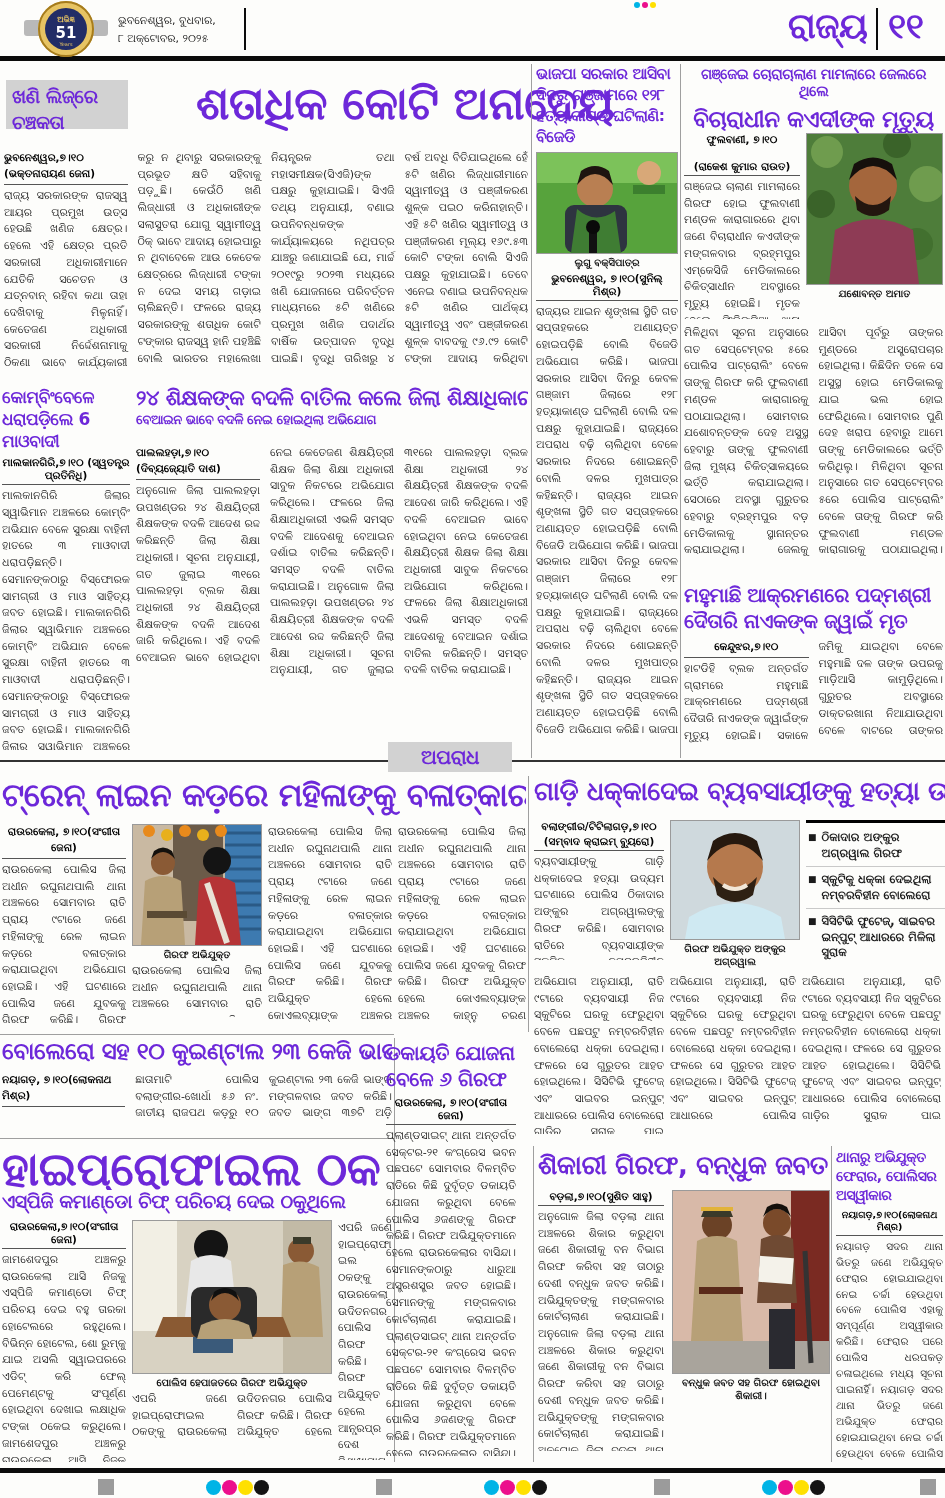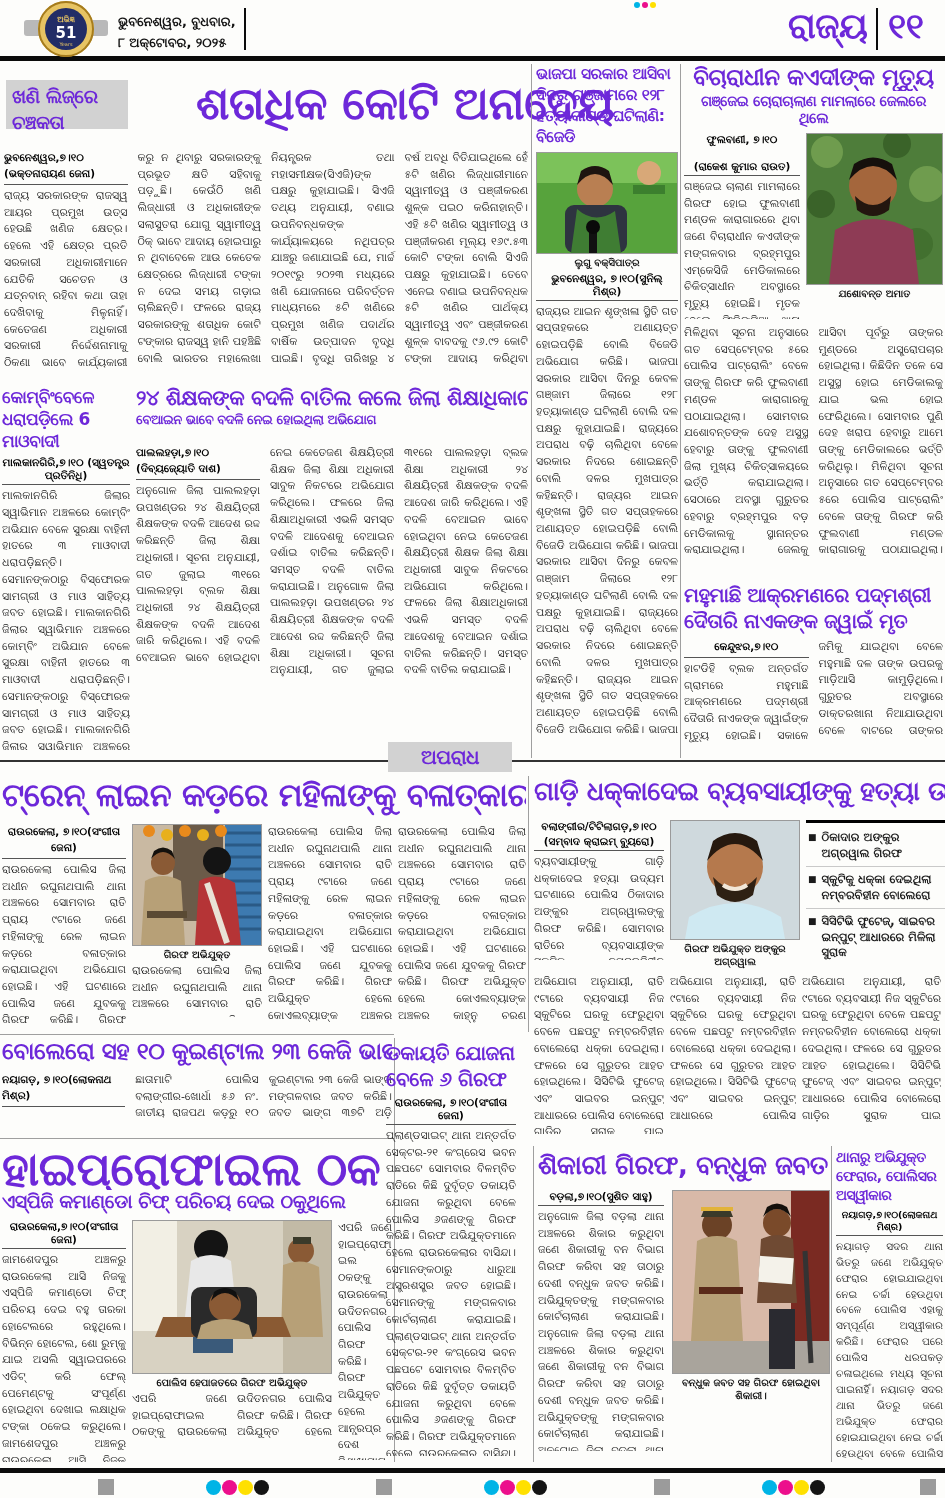--- a/index.html
+++ b/index.html
@@ -35,21 +35,21 @@
 
   <svg class="abs" style="left:20px;top:0;z-index:6" width="92" height="62" viewBox="0 0 92 62">
     <rect x="4" y="20" width="84" height="16" rx="3" fill="#b9b9b9"></rect>
     <circle cx="46" cy="29" r="28" fill="#e7c463"></circle>
     <circle cx="46" cy="29" r="27" fill="none" stroke="#a67c1d" stroke-width="2"></circle>
     <circle cx="46" cy="29" r="21" fill="#222d66"></circle>
     <text x="46" y="22" text-anchor="middle" font-size="8" fill="#e7c463" font-weight="bold">ଅଭିଜ୍ଞ</text>
     <text x="46" y="38" text-anchor="middle" font-size="15" fill="#ffffff" font-weight="bold">51</text>
     <text x="46" y="46" text-anchor="middle" font-size="5" fill="#e7c463">Years</text>
   </svg>
-  <div class="abs" style="left:118px;top:12px;font-size:13px;font-weight:700;line-height:1.6;color:#111">
+  <div class="abs" style="left:118px;top:12px;font-size:11px;font-weight:400;line-height:1.6;color:#111">
     <div>ଭୁବନେଶ୍ୱର, ବୁଧବାର,</div>
     <div>୮ ଅକ୍ଟୋବର, ୨୦୨୫</div>
   </div>
   <div class="abs blackbar" style="left:244px;top:8px;width:2px;height:42px"></div>
   <div class="abs hl" style="left:788px;top:6px;font-size:35px">ରାଜ୍ୟ</div>
   <div class="abs blackbar" style="left:876px;top:8px;width:2px;height:42px"></div>
   <div class="abs hl" style="left:888px;top:6px;font-size:35px">୧୧</div>
   <div class="tdot" style="left:634px;top:2px;background:#00b4e6"></div>
   <div class="tdot" style="left:642px;top:2px;background:#ec0f8c"></div>
   <div class="tdot" style="left:650px;top:2px;background:#ffe000"></div>
@@ -96,22 +96,22 @@
       <path d="M40 56 q18 16 38 2 l6 42 h-50 z" fill="#3f7d33"></path>
       <rect x="52" y="78" width="8" height="22" fill="#111"></rect>
       <circle cx="56" cy="74" r="7" fill="#0a0a0a"></circle>
     </svg>
     <div class="cap">ଲୁଗୁ ବକ୍ସିପାତ୍ର</div>
     <span class="dl" style="margin-top:3px">ଭୁବନେଶ୍ୱର, ୭।୧୦(ସୁନିଲ୍ ମିଶ୍ର)</span>
     <div class="body" style="height:430px">ରାଜ୍ୟର ଆଇନ ଶୃଙ୍ଖଳା ସ୍ଥିତି ଗତ ସପ୍ତାହକରେ ଅଣାୟତ୍ତ ହୋଇପଡ଼ିଛି ବୋଲି ବିଜେଡି ଅଭିଯୋଗ କରିଛି। ଭାଜପା ସରକାର ଆସିବା ଦିନରୁ କେବଳ ଗଞ୍ଜାମ ଜିଲାରେ ୧୨୮ ହତ୍ୟାକାଣ୍ଡ ଘଟିଲାଣି ବୋଲି ଦଳ ପକ୍ଷରୁ କୁହାଯାଇଛି। ରାଜ୍ୟରେ ଅପରାଧ ବଢ଼ି ଚାଲିଥିବା ବେଳେ ସରକାର ନିଦରେ ଶୋଇଛନ୍ତି ବୋଲି ଦଳର ମୁଖପାତ୍ର କହିଛନ୍ତି। ରାଜ୍ୟର ଆଇନ ଶୃଙ୍ଖଳା ସ୍ଥିତି ଗତ ସପ୍ତାହକରେ ଅଣାୟତ୍ତ ହୋଇପଡ଼ିଛି ବୋଲି ବିଜେଡି ଅଭିଯୋଗ କରିଛି। ଭାଜପା ସରକାର ଆସିବା ଦିନରୁ କେବଳ ଗଞ୍ଜାମ ଜିଲାରେ ୧୨୮ ହତ୍ୟାକାଣ୍ଡ ଘଟିଲାଣି ବୋଲି ଦଳ ପକ୍ଷରୁ କୁହାଯାଇଛି। ରାଜ୍ୟରେ ଅପରାଧ ବଢ଼ି ଚାଲିଥିବା ବେଳେ ସରକାର ନିଦରେ ଶୋଇଛନ୍ତି ବୋଲି ଦଳର ମୁଖପାତ୍ର କହିଛନ୍ତି। ରାଜ୍ୟର ଆଇନ ଶୃଙ୍ଖଳା ସ୍ଥିତି ଗତ ସପ୍ତାହକରେ ଅଣାୟତ୍ତ ହୋଇପଡ଼ିଛି ବୋଲି ବିଜେଡି ଅଭିଯୋଗ କରିଛି। ଭାଜପା ସରକାର ଆସିବା ଦିନରୁ କେବଳ ଗଞ୍ଜାମ ଜିଲାରେ ୧୨୮ ହତ୍ୟାକାଣ୍ଡ ଘଟିଲାଣି ବୋଲି ଦଳ ପକ୍ଷରୁ କୁହାଯାଇଛି। ରାଜ୍ୟରେ ଅପରାଧ ବଢ଼ି ଚାଲିଥିବା ବେଳେ ସରକାର ନିଦରେ ଶୋଇଛନ୍ତି ବୋଲି ଦଳର ମୁଖପାତ୍ର କହିଛନ୍ତି।</div>
   </div>
 
   <div class="abs" style="left:684px;top:64px;width:259px;height:514px;overflow:hidden">
+    <div class="hl" style="font-size:14.5px;text-align:center;margin:2px 0 6px">ଗଞ୍ଜେଇ ଚୋରାଚାଲାଣ ମାମଲାରେ ଜେଲରେ ଥିଲେ</div>
     <div class="hl" style="font-size:23px;text-align:center;white-space:nowrap;overflow:hidden">ବିଚାରାଧୀନ କଏଦୀଙ୍କ ମୃତ୍ୟୁ</div>
-    <div class="hl" style="font-size:14.5px;text-align:center;margin:2px 0 6px">ଗଞ୍ଜେଇ ଚୋରାଚାଲାଣ ମାମଲାରେ ଜେଲରେ ଥିଲେ</div>
     <div style="display:flex;gap:6px">
       <div style="width:116px">
         <span class="dl" style="border-bottom:none;margin-bottom:12px">ଫୁଲବାଣୀ, ୭।୧୦</span>
         <span class="dl">(ରାକେଶ କୁମାର ରାଉତ)</span>
         <div class="body" style="height:140px">ଗଞ୍ଜେଇ ଚାଲାଣ ମାମଲାରେ ଗିରଫ ହୋଇ ଫୁଲବାଣୀ ମଣ୍ଡଳ କାରାଗାରରେ ଥିବା ଜଣେ ବିଚାରାଧୀନ କଏଦୀଙ୍କ ମଙ୍ଗଳବାର ବ୍ରହ୍ମପୁର ଏମ୍‌କେସିଜି ମେଡିକାଲରେ ଚିକିତ୍ସାଧୀନ ଅବସ୍ଥାରେ ମୃତ୍ୟୁ ହୋଇଛି। ମୃତକ ହେଲେ ଫିରିଙ୍ଗିଆ ଥାନା ବେଲାଘର ପଞ୍ଚାୟତ କମତକାୟ ଗ୍ରାମର ଯଶୋବନ୍ତ ଅମାତ।</div>
       </div>
       <div style="width:137px">
         <svg class="photo" width="135" height="150" viewBox="0 0 135 150">
           <rect width="135" height="150" fill="#4e7d3a"></rect>
           <circle cx="20" cy="18" r="16" fill="#6f9c4e"></circle>

